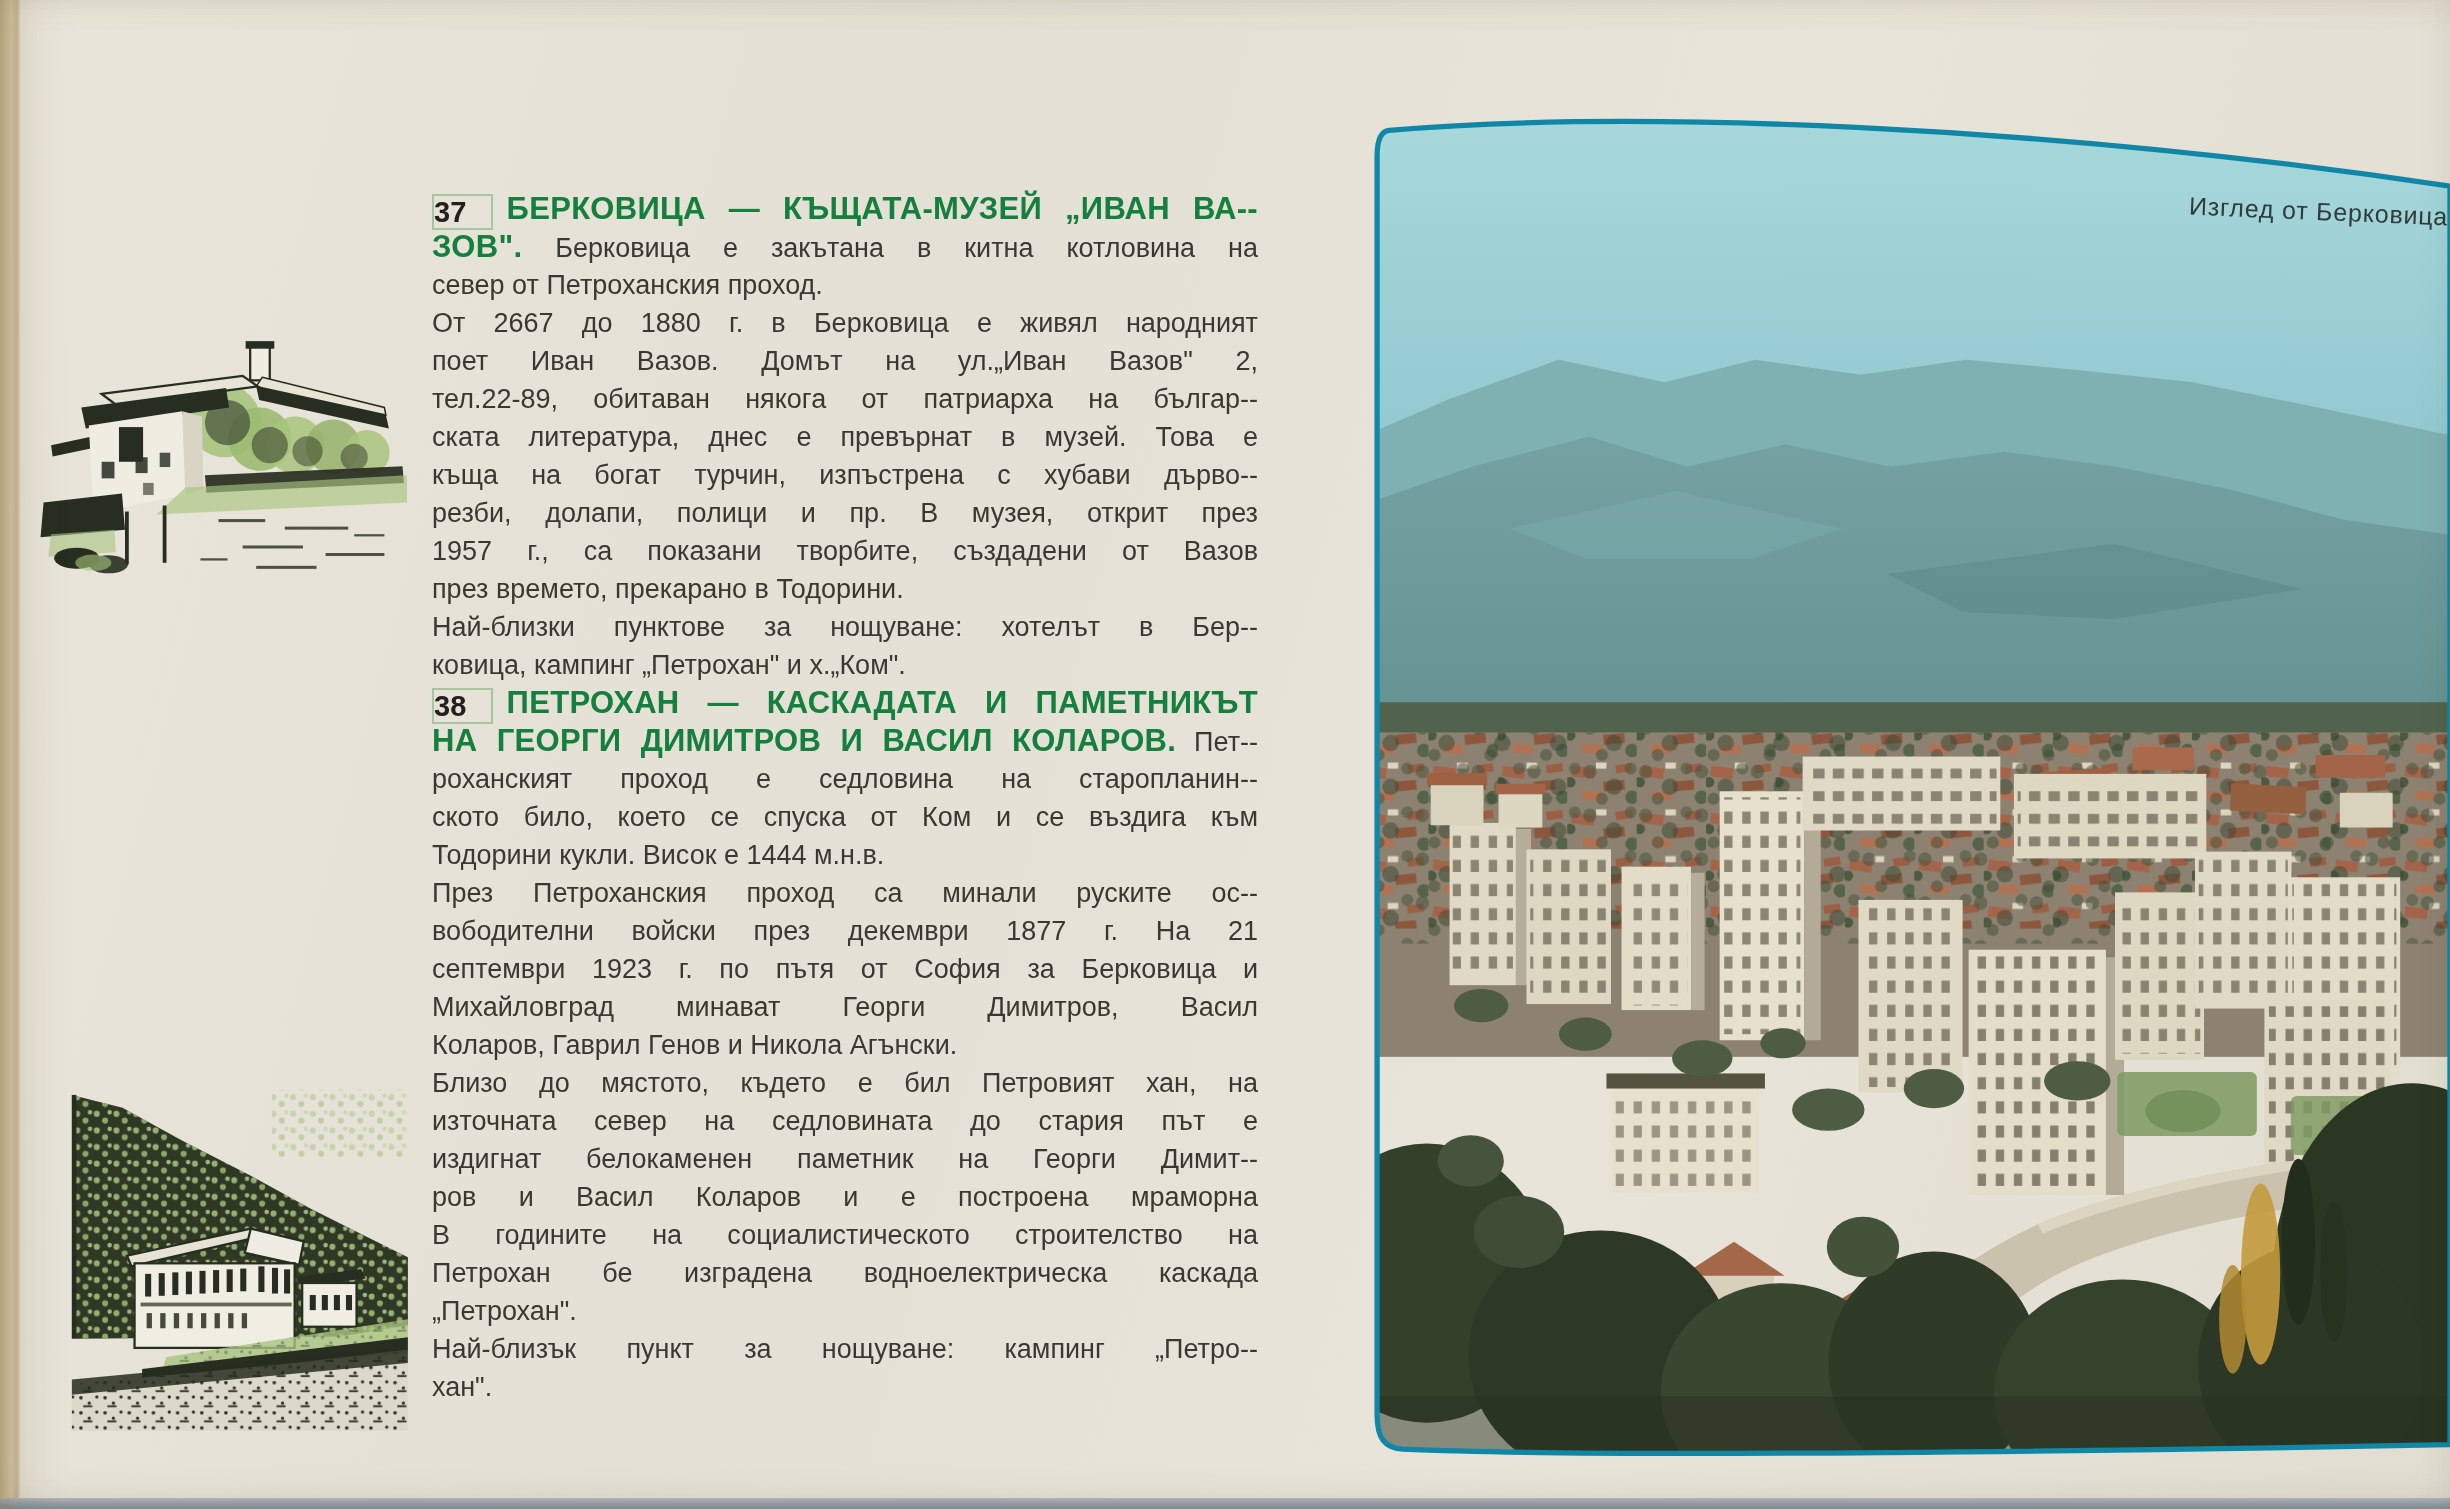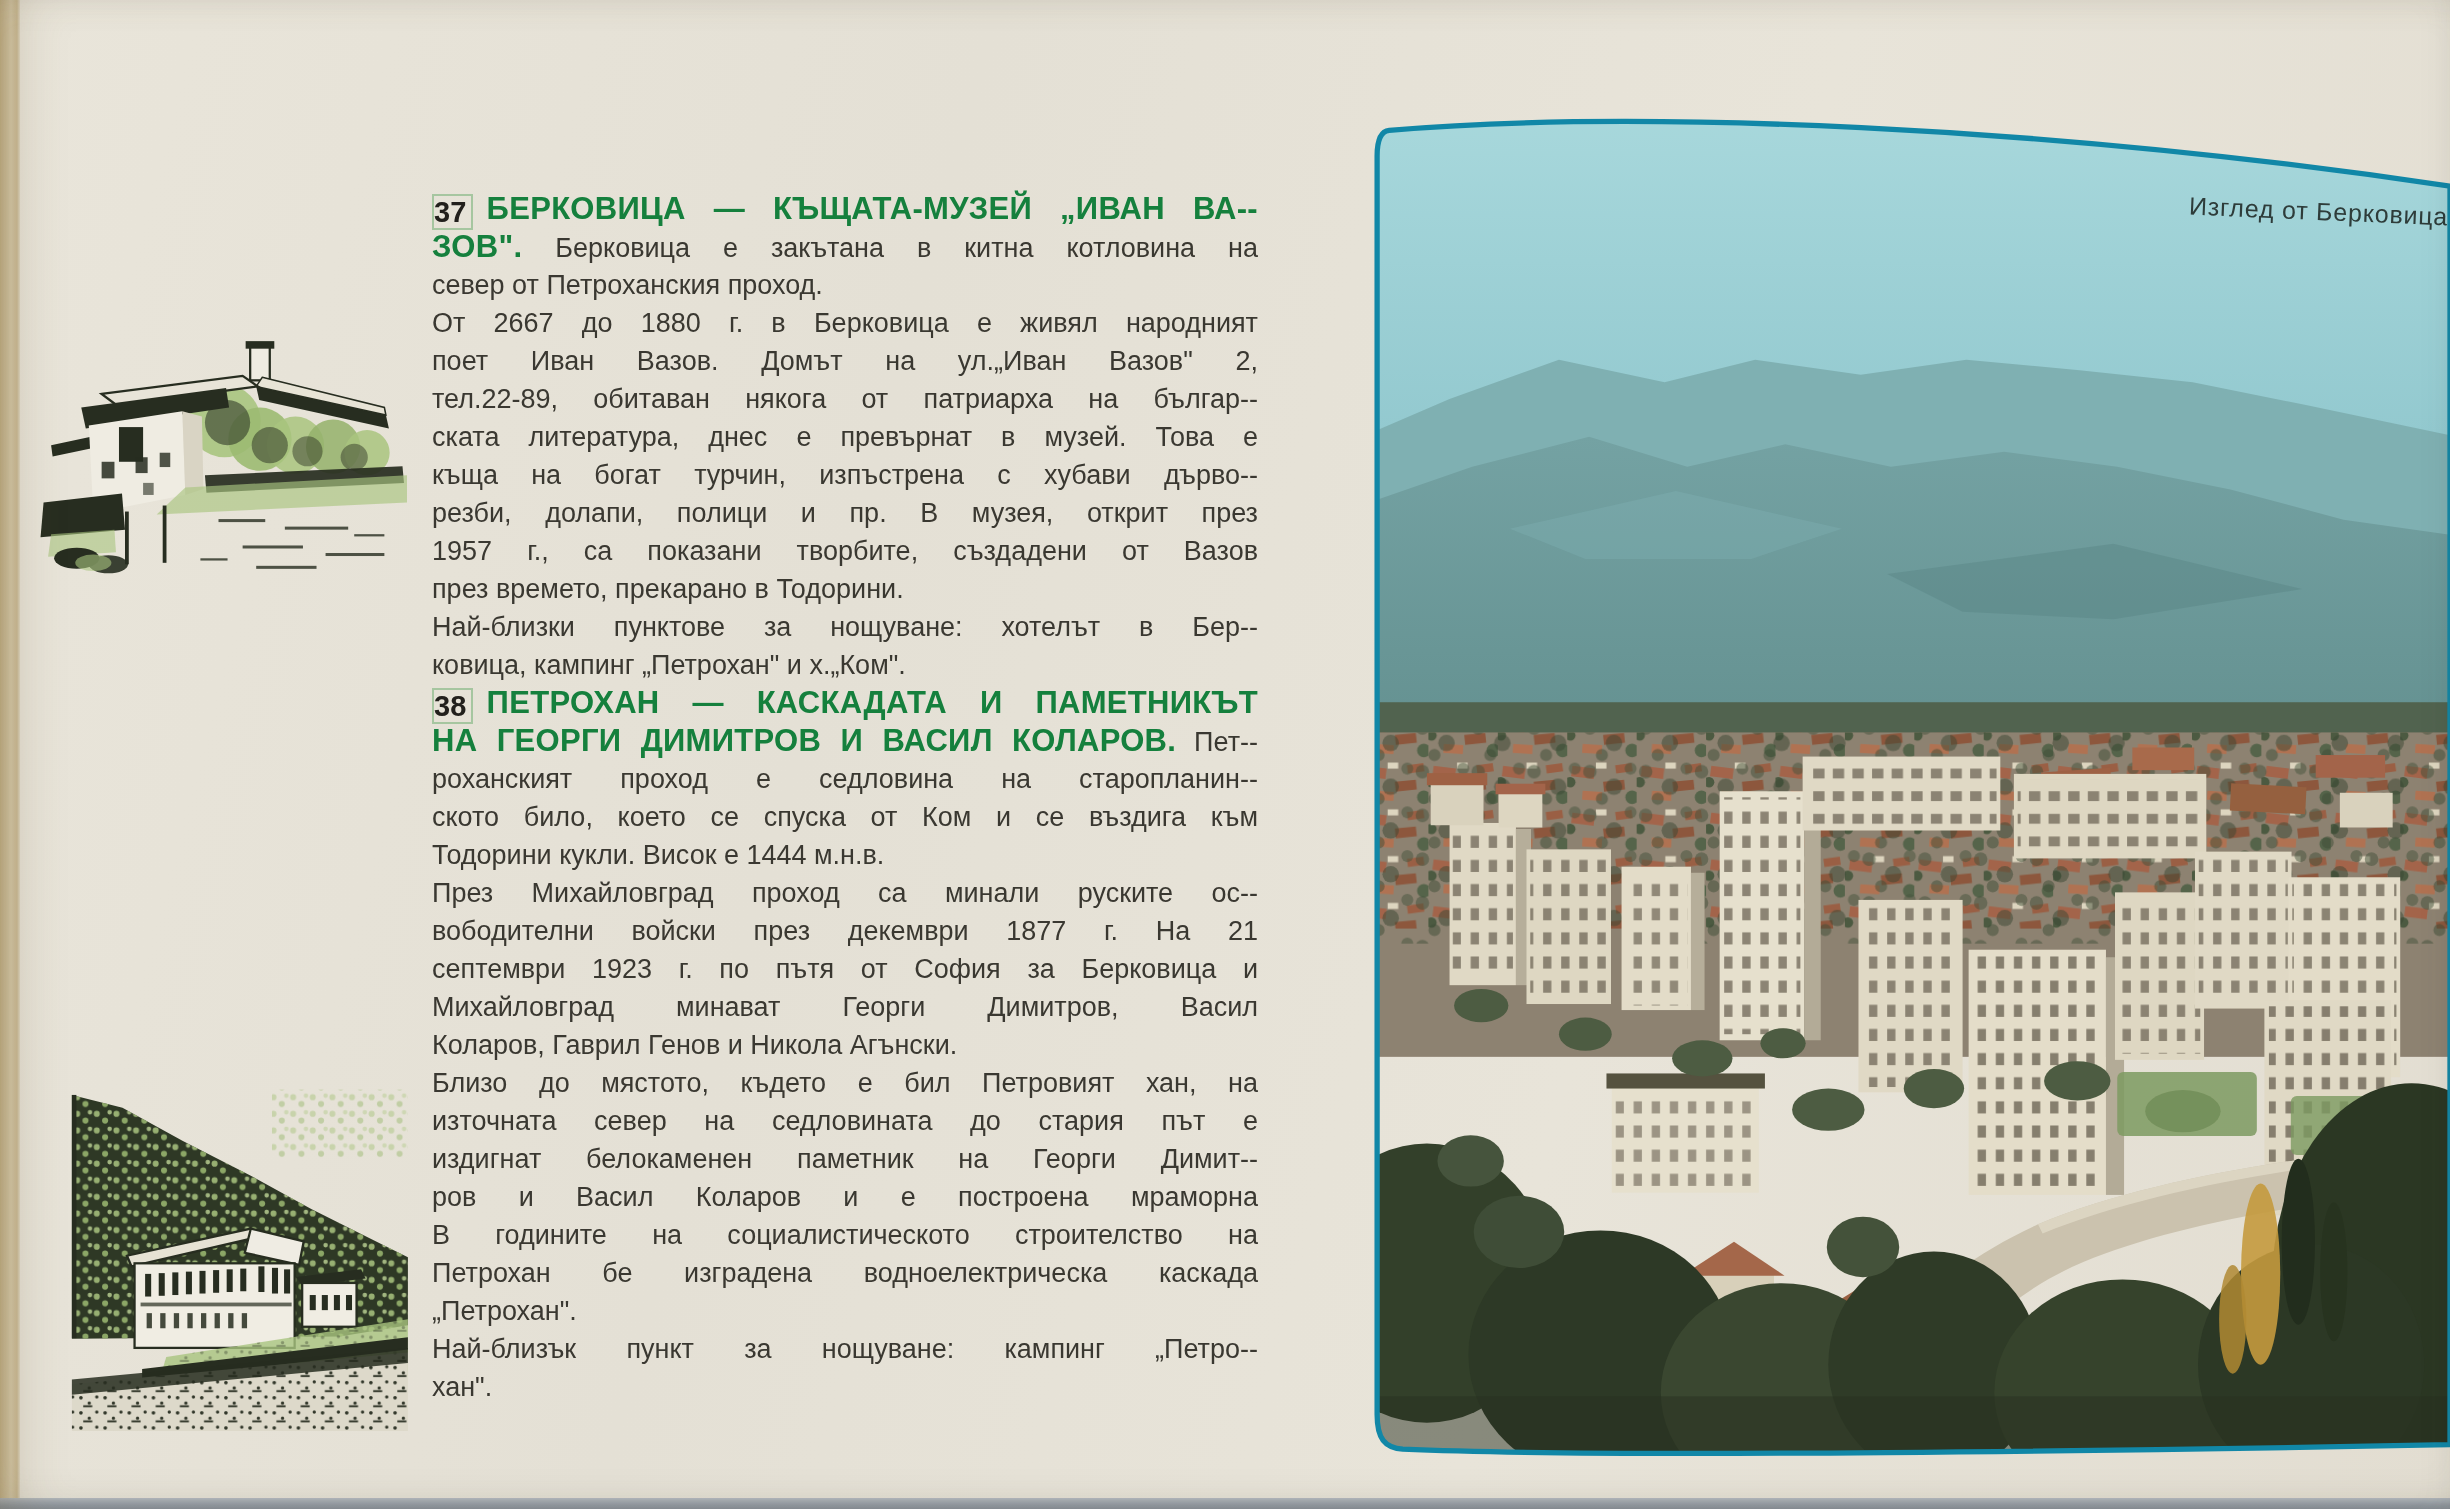--- a/index.html
+++ b/index.html
@@ -26,21 +26,21 @@
   
   .column{position:absolute;left:432px;top:190px;width:826px;color:#35332d;}
   .line{
     height:38px;line-height:38px;font-size:27px;
     text-align:justify;text-align-last:justify;white-space:nowrap;
     color:#3a3831;
   }
   .line.end{text-align-last:left;}
   .line .b{font-weight:bold;font-size:31px;color:#15803d;letter-spacing:0.3px;}
   .numbox{
-    display:inline-block;width:41px;height:36px;box-sizing:border-box;
+    display:inline-block;width:61px;height:36px;box-sizing:border-box;
     border:2.3px solid #a6c6a0;margin-right:13.6px;vertical-align:-3px;
     line-height:33px;text-align:center;font-weight:bold;font-size:29px;color:#22201c;
   }
   
   .photo{
     position:absolute;left:1359px;top:106px;width:1091px;height:1366px;overflow:hidden;
   }
   .photo svg{display:block;}
   .caption{
     position:absolute;left:830px;top:91px;white-space:nowrap;
@@ -68,21 +68,21 @@
     <div class="line"><span>резби, долапи, полици и пр. В музея, открит през</span></div>
     <div class="line"><span>1957 г., са показани творбите, създадени от Вазов</span></div>
     <div class="line end"><span>през времето, прекарано в Тодорини.</span></div>
     <div class="line"><span>Най-близки пунктове за нощуване: хотелът в Бер--</span></div>
     <div class="line end"><span>ковица, кампинг „Петрохан" и х.„Ком".</span></div>
     <div class="line"><span class="numbox">38</span><span class="b">ПЕТРОХАН — КАСКАДАТА И ПАМЕТНИКЪТ</span></div>
     <div class="line"><span class="b">НА ГЕОРГИ ДИМИТРОВ И ВАСИЛ КОЛАРОВ.</span><span> Пет--</span></div>
     <div class="line"><span>роханският проход е седловина на старопланин--</span></div>
     <div class="line"><span>ското било, което се спуска от Ком и се въздига към</span></div>
     <div class="line end"><span>Тодорини кукли. Висок е 1444 м.н.в.</span></div>
-    <div class="line"><span>През Михайловград проход са минали руските ос--</span></div>
+    <div class="line"><span>През Петроханския проход са минали руските ос--</span></div>
     <div class="line"><span>вободителни войски през декември 1877 г. На 21</span></div>
     <div class="line"><span>септември 1923 г. по пътя от София за Берковица и</span></div>
     <div class="line"><span>Михайловград минават Георги Димитров, Васил</span></div>
     <div class="line end"><span>Коларов, Гаврил Генов и Никола Агънски.</span></div>
     <div class="line"><span>Близо до мястото, където е бил Петровият хан, на</span></div>
     <div class="line"><span>източната север на седловината до стария път е</span></div>
     <div class="line"><span>издигнат белокаменен паметник на Георги Димит--</span></div>
     <div class="line"><span>ров и Васил Коларов и е построена мраморна</span></div>
     <div class="line"><span>В годините на социалистическото строителство на</span></div>
     <div class="line"><span>Петрохан бе изградена водноелектрическа каскада</span></div>

